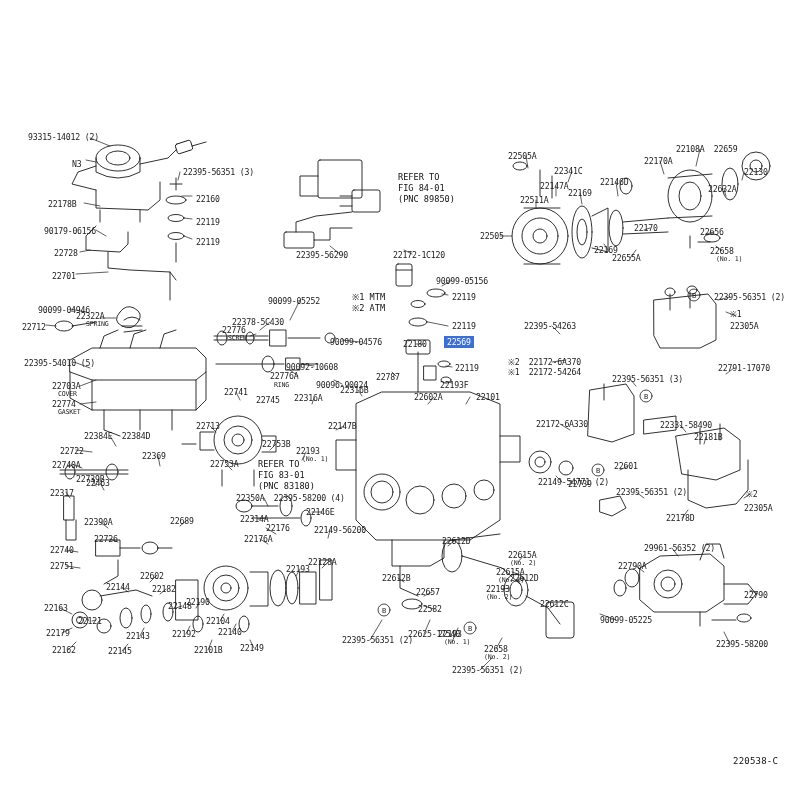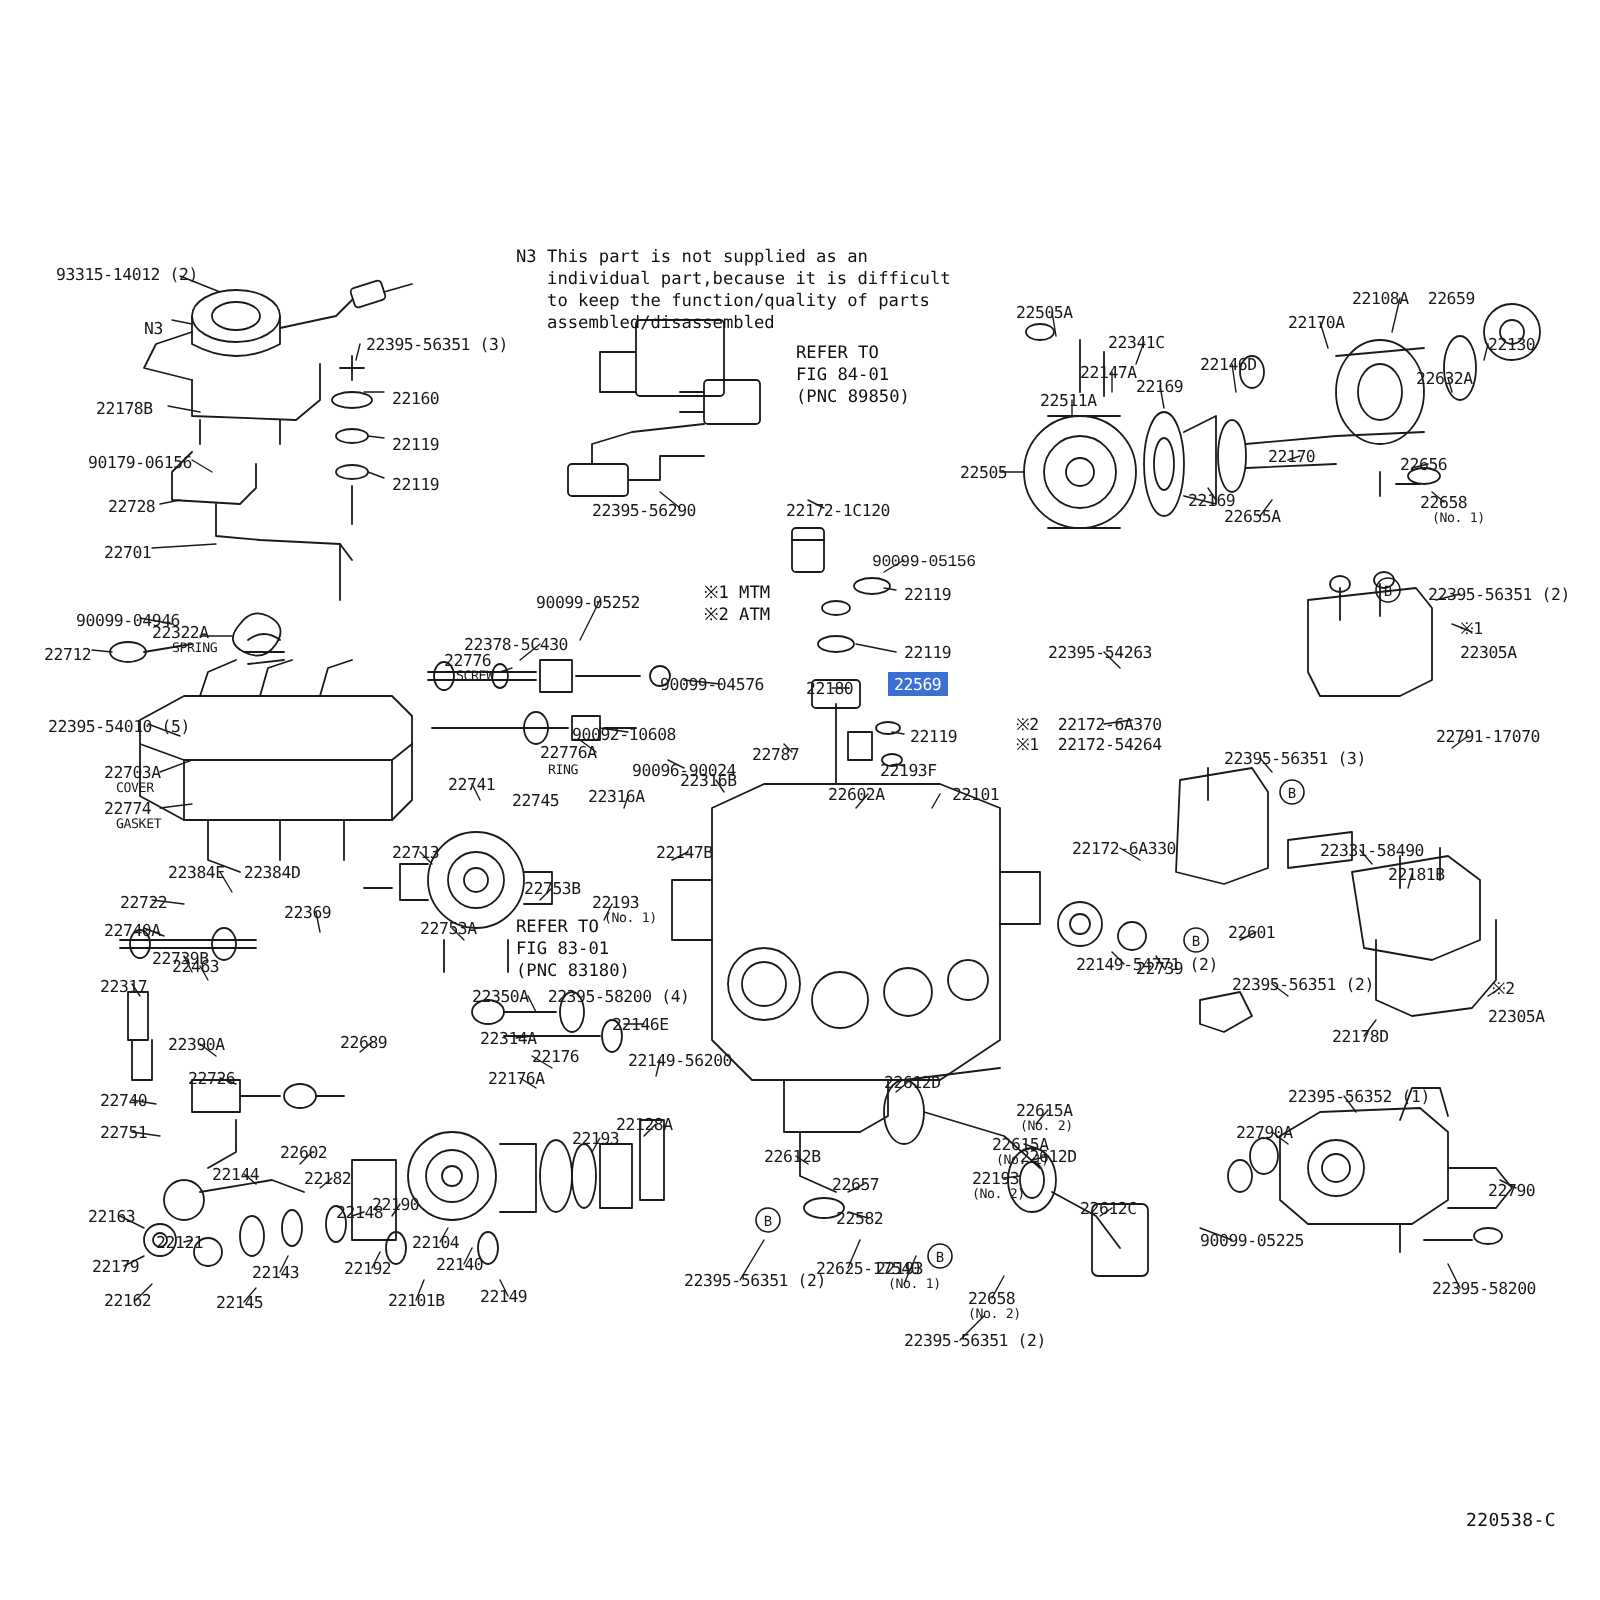--- a/index.html
+++ b/index.html
@@ -381,24 +381,20 @@
       <g font-family="DejaVu Sans Mono, monospace" font-size="7" fill="#1a1a1a" stroke="none" text-anchor="middle">
         <text x="694" y="298">B</text>
         <text x="646" y="399">B</text>
         <text x="384" y="613">B</text>
         <text x="470" y="631">B</text>
         <text x="598" y="473">B</text>
       </g>
     </g>
   </svg>
 
-  <div class="note" style="left:258px; top:124px;">N3 This part is not supplied as an
-   individual part,because it is difficult
-   to keep the function/quality of parts
-   assembled/disassembled</div>
   <div class="note" style="left:398px; top:172px;">REFER TO
 FIG 84-01
 (PNC 89850)</div>
   <div class="note" style="left:352px; top:292px;">※1 MTM
 ※2 ATM</div>
   <div class="note" style="left:258px; top:459px;">REFER TO
 FIG 83-01
 (PNC 83180)</div>
 
   <div class="hl" style="left:444px; top:336px;">22569</div>
@@ -409,21 +405,21 @@
       <div class="lbl" style="left: 183px; top: 168px;">22395-56351 (3)</div>
       <div class="lbl" style="left: 48px; top: 200px;">22178B</div>
       <div class="lbl" style="left: 196px; top: 195px;">22160</div>
       <div class="lbl" style="left: 196px; top: 218px;">22119</div>
       <div class="lbl" style="left: 44px; top: 227px;">90179-06156</div>
       <div class="lbl" style="left: 196px; top: 238px;">22119</div>
       <div class="lbl" style="left: 54px; top: 249px;">22728</div>
       <div class="lbl" style="left: 52px; top: 272px;">22701</div>
       <div class="lbl" style="left: 296px; top: 251px;">22395-56290</div>
       <div class="lbl" style="left: 393px; top: 251px;">22172-1C120</div>
-      <div class="lbl" style="left: 436px; top: 277px; font-family: Liberation Mono, monospace;">90099-05156</div>
+      <div class="lbl" style="left: 436px; top: 277px;">90099-05156</div>
       <div class="lbl" style="left: 452px; top: 293px;">22119</div>
       <div class="lbl" style="left: 38px; top: 306px;">90099-04946</div>
       <div class="lbl" style="left: 76px; top: 312px;">22322A</div>
       <div class="lbl sub" style="left: 86px; top: 320px;">SPRING</div>
       <div class="lbl" style="left: 22px; top: 323px;">22712</div>
       <div class="lbl" style="left: 268px; top: 297px;">90099-05252</div>
       <div class="lbl" style="left: 232px; top: 318px;">22378-5C430</div>
       <div class="lbl" style="left: 222px; top: 326px;">22776</div>
       <div class="lbl sub" style="left: 228px; top: 334px;">SCREW</div>
       <div class="lbl" style="left: 330px; top: 338px; text-align: center;">90099-04576</div>
@@ -504,21 +500,21 @@
       <div class="lbl sub" style="left: 510px; top: 559px;">(No. 2)</div>
       <div class="lbl" style="left: 510px; top: 574px;">22612D</div>
       <div class="lbl" style="left: 486px; top: 585px;">22193</div>
       <div class="lbl sub" style="left: 486px; top: 593px;">(No. 2)</div>
       <div class="lbl" style="left: 496px; top: 568px;">22615A</div>
       <div class="lbl sub" style="left: 498px; top: 576px;">(No. 1)</div>
       <div class="lbl" style="left: 540px; top: 600px;">22612C</div>
       <div class="lbl" style="left: 600px; top: 616px;">90099-05225</div>
       <div class="lbl" style="left: 618px; top: 562px;">22790A</div>
       <div class="lbl" style="left: 744px; top: 591px;">22790</div>
-      <div class="lbl" style="left: 644px; top: 544px;">22395-56352 (1)</div>
+      <div class="lbl" style="left: 644px; top: 544px;">29961-56352 (2)</div>
       <div class="lbl" style="left: 716px; top: 640px;">22395-58200</div>
       <div class="lbl" style="left: 508px; top: 152px;">22505A</div>
       <div class="lbl" style="left: 554px; top: 167px;">22341C</div>
       <div class="lbl" style="left: 644px; top: 157px;">22170A</div>
       <div class="lbl" style="left: 676px; top: 145px;">22108A  22659</div>
       <div class="lbl" style="left: 744px; top: 168px;">22130</div>
       <div class="lbl" style="left: 520px; top: 196px;">22511A</div>
       <div class="lbl" style="left: 540px; top: 182px;">22147A</div>
       <div class="lbl" style="left: 568px; top: 189px;">22169</div>
       <div class="lbl" style="left: 600px; top: 178px;">22146D</div>

